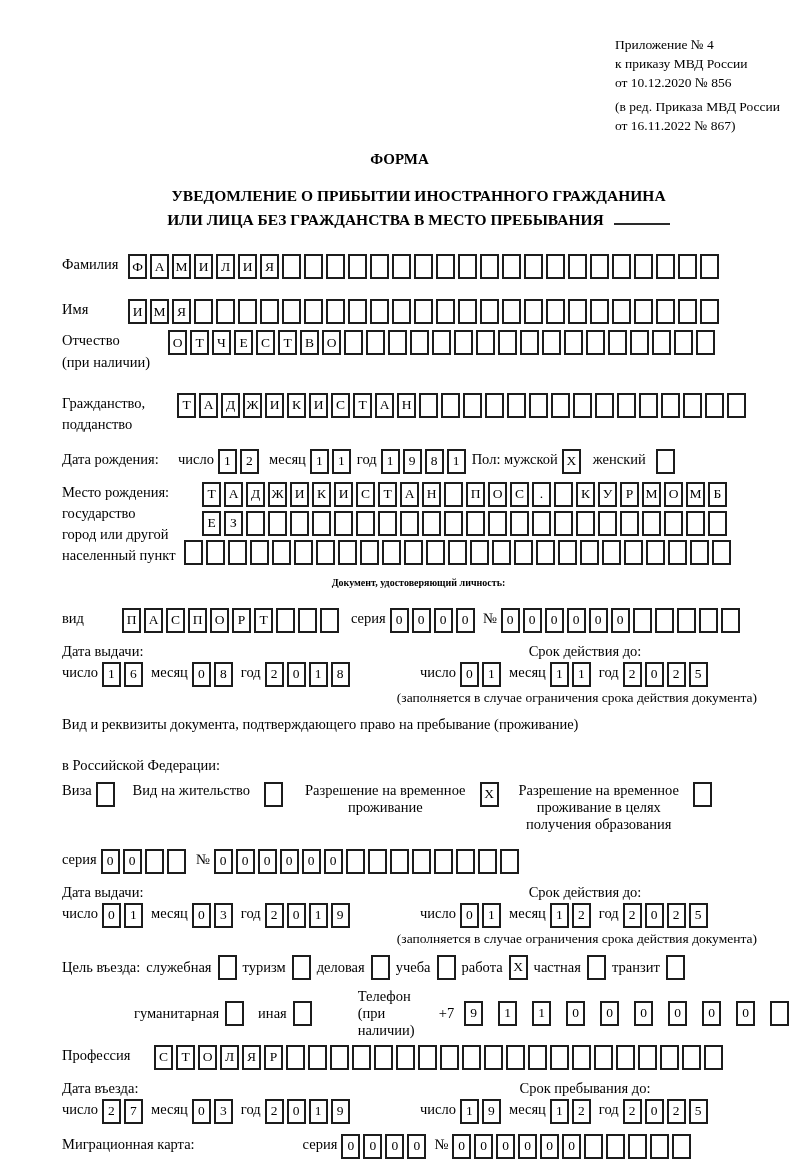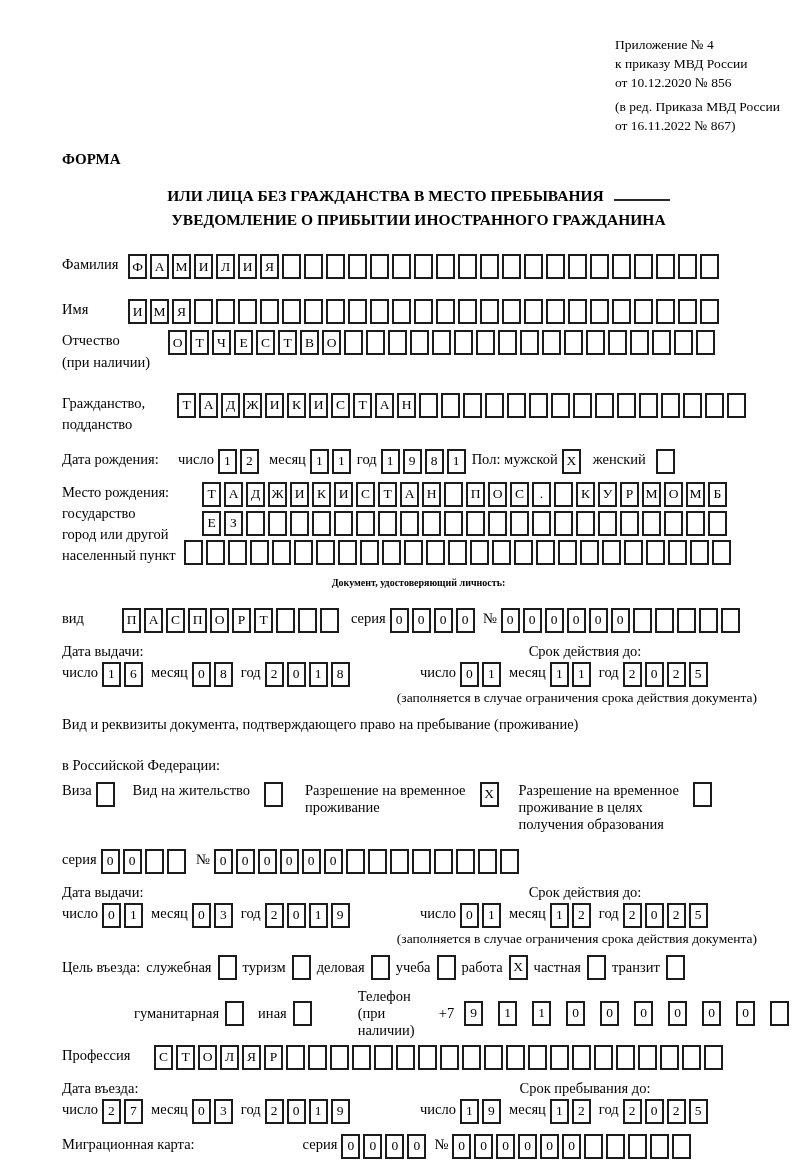--- a/index.html
+++ b/index.html
@@ -2,21 +2,21 @@
 <html><head>
 <meta charset="utf-8">
 <style>
   html,body{margin:0;padding:0;background:#ffffff;}
   body{width:800px;height:1163px;color:#000;font-family:"Liberation Serif",serif;font-size:15px;overflow:hidden;}
   .page{padding:36px 25px 0 62px;box-sizing:border-box;width:800px;}
 
   
   .annex{margin-left:553px;width:220px;font-size:13.5px;line-height:1.4;}
   .annex .gap{height:5px;}
-  .form-label{text-align:left;font-weight:bold;padding-right:38px;margin-top:16px;font-size:15px;}
+  .form-label{text-align:center;font-weight:bold;padding-right:38px;margin-top:16px;font-size:15px;}
 
   
   .title{text-align:center;font-weight:bold;font-size:15.5px;line-height:1.55;margin-top:16px;}
   .blank-line{display:inline-block;width:56px;border-bottom:2px solid #2a2a2a;height:2px;margin-left:10px;}
 
   .section-heading{font-weight:bold;font-size:14.8px;margin-top:28px;}
 
   
   .cells{display:inline-flex;gap:3px;flex:none;}
   .cell{box-sizing:border-box;width:19px;height:25px;border:2px solid #1c1c1c;display:inline-flex;align-items:center;justify-content:center;font-size:13.5px;flex:none;background:#fff;}
@@ -43,21 +43,21 @@
   .dates-head{display:flex;font-size:14.5px;margin-top:10px;}
   .dates-head .dh-left{width:358px;text-align:left;box-sizing:border-box;padding-right:60px;}
   .dates-head .dh-right{width:330px;text-align:center;}
   .dates-row{display:flex;align-items:flex-start;margin-top:2px;}
   .dgroup{display:flex;align-items:flex-start;}
   .dgroup .cells{margin-right:8px;}
   .dleft{width:358px;flex:none;}
   .note{font-size:13.5px;text-align:right;margin-top:3px;padding-right:18px;}
 
   .stack{display:inline-block;flex:none;}
-  .stack.center{text-align:left;}
+  .stack.center{text-align:center;}
 
   .chk-row{display:flex;align-items:flex-start;margin-top:6px;font-size:14.5px;}
   .chk-row .cell{margin:0 0 0 8px;}
 
   .purpose-row{display:flex;align-items:center;flex-wrap:nowrap;font-size:14.5px;}
   .purpose-row .cell{margin:0 6px 0 6px;}
 </style>
 </head>
 <body>
 
@@ -67,22 +67,22 @@
     <div>Приложение № 4</div>
     <div>к приказу МВД России</div>
     <div>от 10.12.2020 № 856</div>
     <div class="gap"></div>
     <div>(в ред. Приказа МВД России</div>
     <div>от 16.11.2022 № 867)</div>
   </div>
   <div class="form-label">ФОРМА</div>
 
   <div class="title">
+    <div>УВЕДОМЛЕНИЕ О ПРИБЫТИИ ИНОСТРАННОГО ГРАЖДАНИНА</div>
     <div><span>ИЛИ ЛИЦА БЕЗ ГРАЖДАНСТВА В МЕСТО ПРЕБЫВАНИЯ</span><span class="blank-line"></span></div>
-    <div>УВЕДОМЛЕНИЕ О ПРИБЫТИИ ИНОСТРАННОГО ГРАЖДАНИНА</div>
   </div>
 
 
   <div class="row mt22">
     <span class="lbl w-surname">Фамилия</span>
     <span class="cells">
         <span class="cell">Ф</span>
         <span class="cell">А</span>
         <span class="cell">М</span>
         <span class="cell">И</span>

